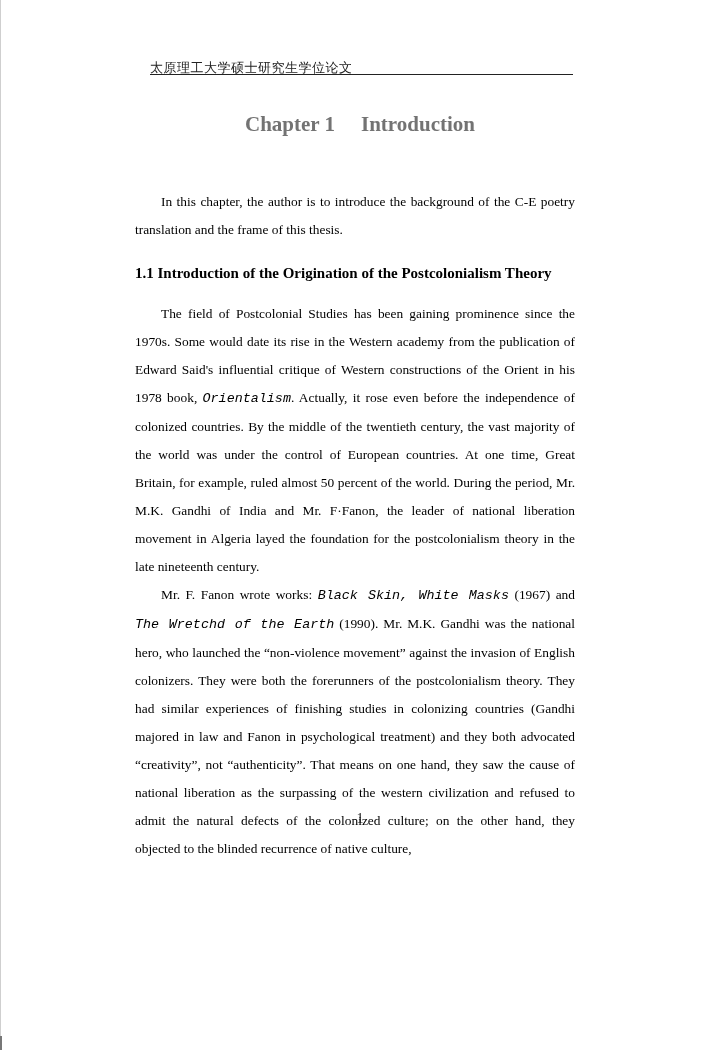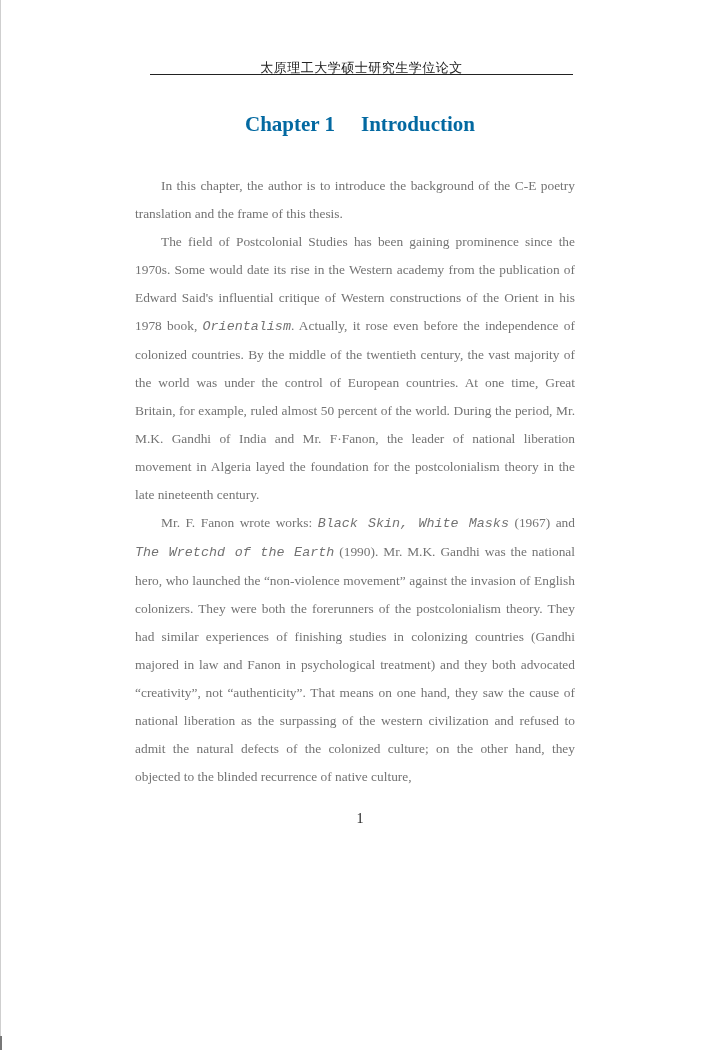--- a/index.html
+++ b/index.html
@@ -7,34 +7,34 @@
     width: 720px; height: 1050px; background: #ffffff; position: relative; overflow: hidden;
     font-family: "Liberation Serif", "DejaVu Serif", serif; color: #1a1a1a;
   }
   .left-edge {
     position: absolute; left: 0; top: 0; width: 1px; height: 1050px; background: #cfcfcf;
   }
   .left-edge-mark {
     position: absolute; left: 0; top: 1036px; width: 2px; height: 14px; background: #777;
   }
   .running-header {
-    position: absolute; left: 150px; top: 59px; width: 423px; text-align: center;
+    position: absolute; left: 150px; top: 59px; width: 423px; text-align: left;
     font-family: "DejaVu Sans", sans-serif; font-size: 13px; letter-spacing: 0.5px; color: #222;
   }
   .header-rule {
     position: absolute; left: 150px; top: 74px; width: 423px; height: 1px; background: #222;
   }
   .chapter-title {
     position: absolute; left: 0; width: 720px; top: 112px; text-align: center;
-    font-weight: bold; font-size: 21px; color: #0369a1;
+    font-weight: bold; font-size: 21px; color: #737373;
   }
   .chapter-title .num { margin-right: 26px; }
   .body {
-    position: absolute; left: 135px; width: 440px; top: 172px;
-    font-size: 13.4px; line-height: 28px; text-align: justify; color: #737373;
+    position: absolute; left: 135px; width: 440px; top: 188px;
+    font-size: 13.4px; line-height: 28px; text-align: justify; color: #000000;
   }
   .body p { margin: 0; text-indent: 26px; }
   .section-heading {
     font-weight: bold; font-size: 15px; margin: 15px 0 13px 0 !important; text-indent: 0 !important;
     line-height: 28px;
   }
   .page-number {
     position: absolute; left: 0; width: 720px; top: 811px; text-align: center; font-size: 14px;
   }
   i { font-style: italic; font-family: Liberation Mono, monospace; }
@@ -47,17 +47,18 @@
 
 <div class="running-header">太原理工大学硕士研究生学位论文</div>
 <div class="header-rule"></div>
 
 <div class="chapter-title">
   <span class="num">Chapter 1</span><span>Introduction</span>
 </div>
 
 <div class="body">
   <p>In this chapter, the author is to introduce the background of the C-E poetry translation and the frame of this thesis.</p>
+  <p class="section-heading">1.1 Introduction of the Origination of the Postcolonialism Theory</p>
   <p><span>The field of Postcolonial Studies has been gaining prominence since the 1970s. Some would date its rise in the Western academy from the publication of Edward Said's influential critique of Western constructions of the Orient in his 1978 book, </span><i>Orientalism</i><span>. Actually, it rose even before the independence of colonized countries. By the middle of the twentieth century, the vast majority of the world was under the control of European countries. At one time, Great Britain, for example, ruled almost 50 percent of the world. During the period, Mr. M.K. Gandhi of India and Mr. F·Fanon, the leader of national liberation movement in Algeria layed the foundation for the postcolonialism theory in the late nineteenth century.</span></p>
   <p><span>Mr. F. Fanon wrote works: </span><i>Black Skin, White Masks</i><span> (1967) and </span><i>The Wretchd of the Earth</i><span> (1990). Mr. M.K. Gandhi was the national hero, who launched the “non-violence movement” against the invasion of English colonizers. They were both the forerunners of the postcolonialism theory. They had similar experiences of finishing studies in colonizing countries (Gandhi majored in law and Fanon in psychological treatment) and they both advocated “creativity”, not “authenticity”. That means on one hand, they saw the cause of national liberation as the surpassing of the western civilization and refused to admit the natural defects of the colonized culture; on the other hand, they objected to the blinded recurrence of native culture,</span></p>
 </div>
 
 <div class="page-number">1</div>
 
 </body></html>

